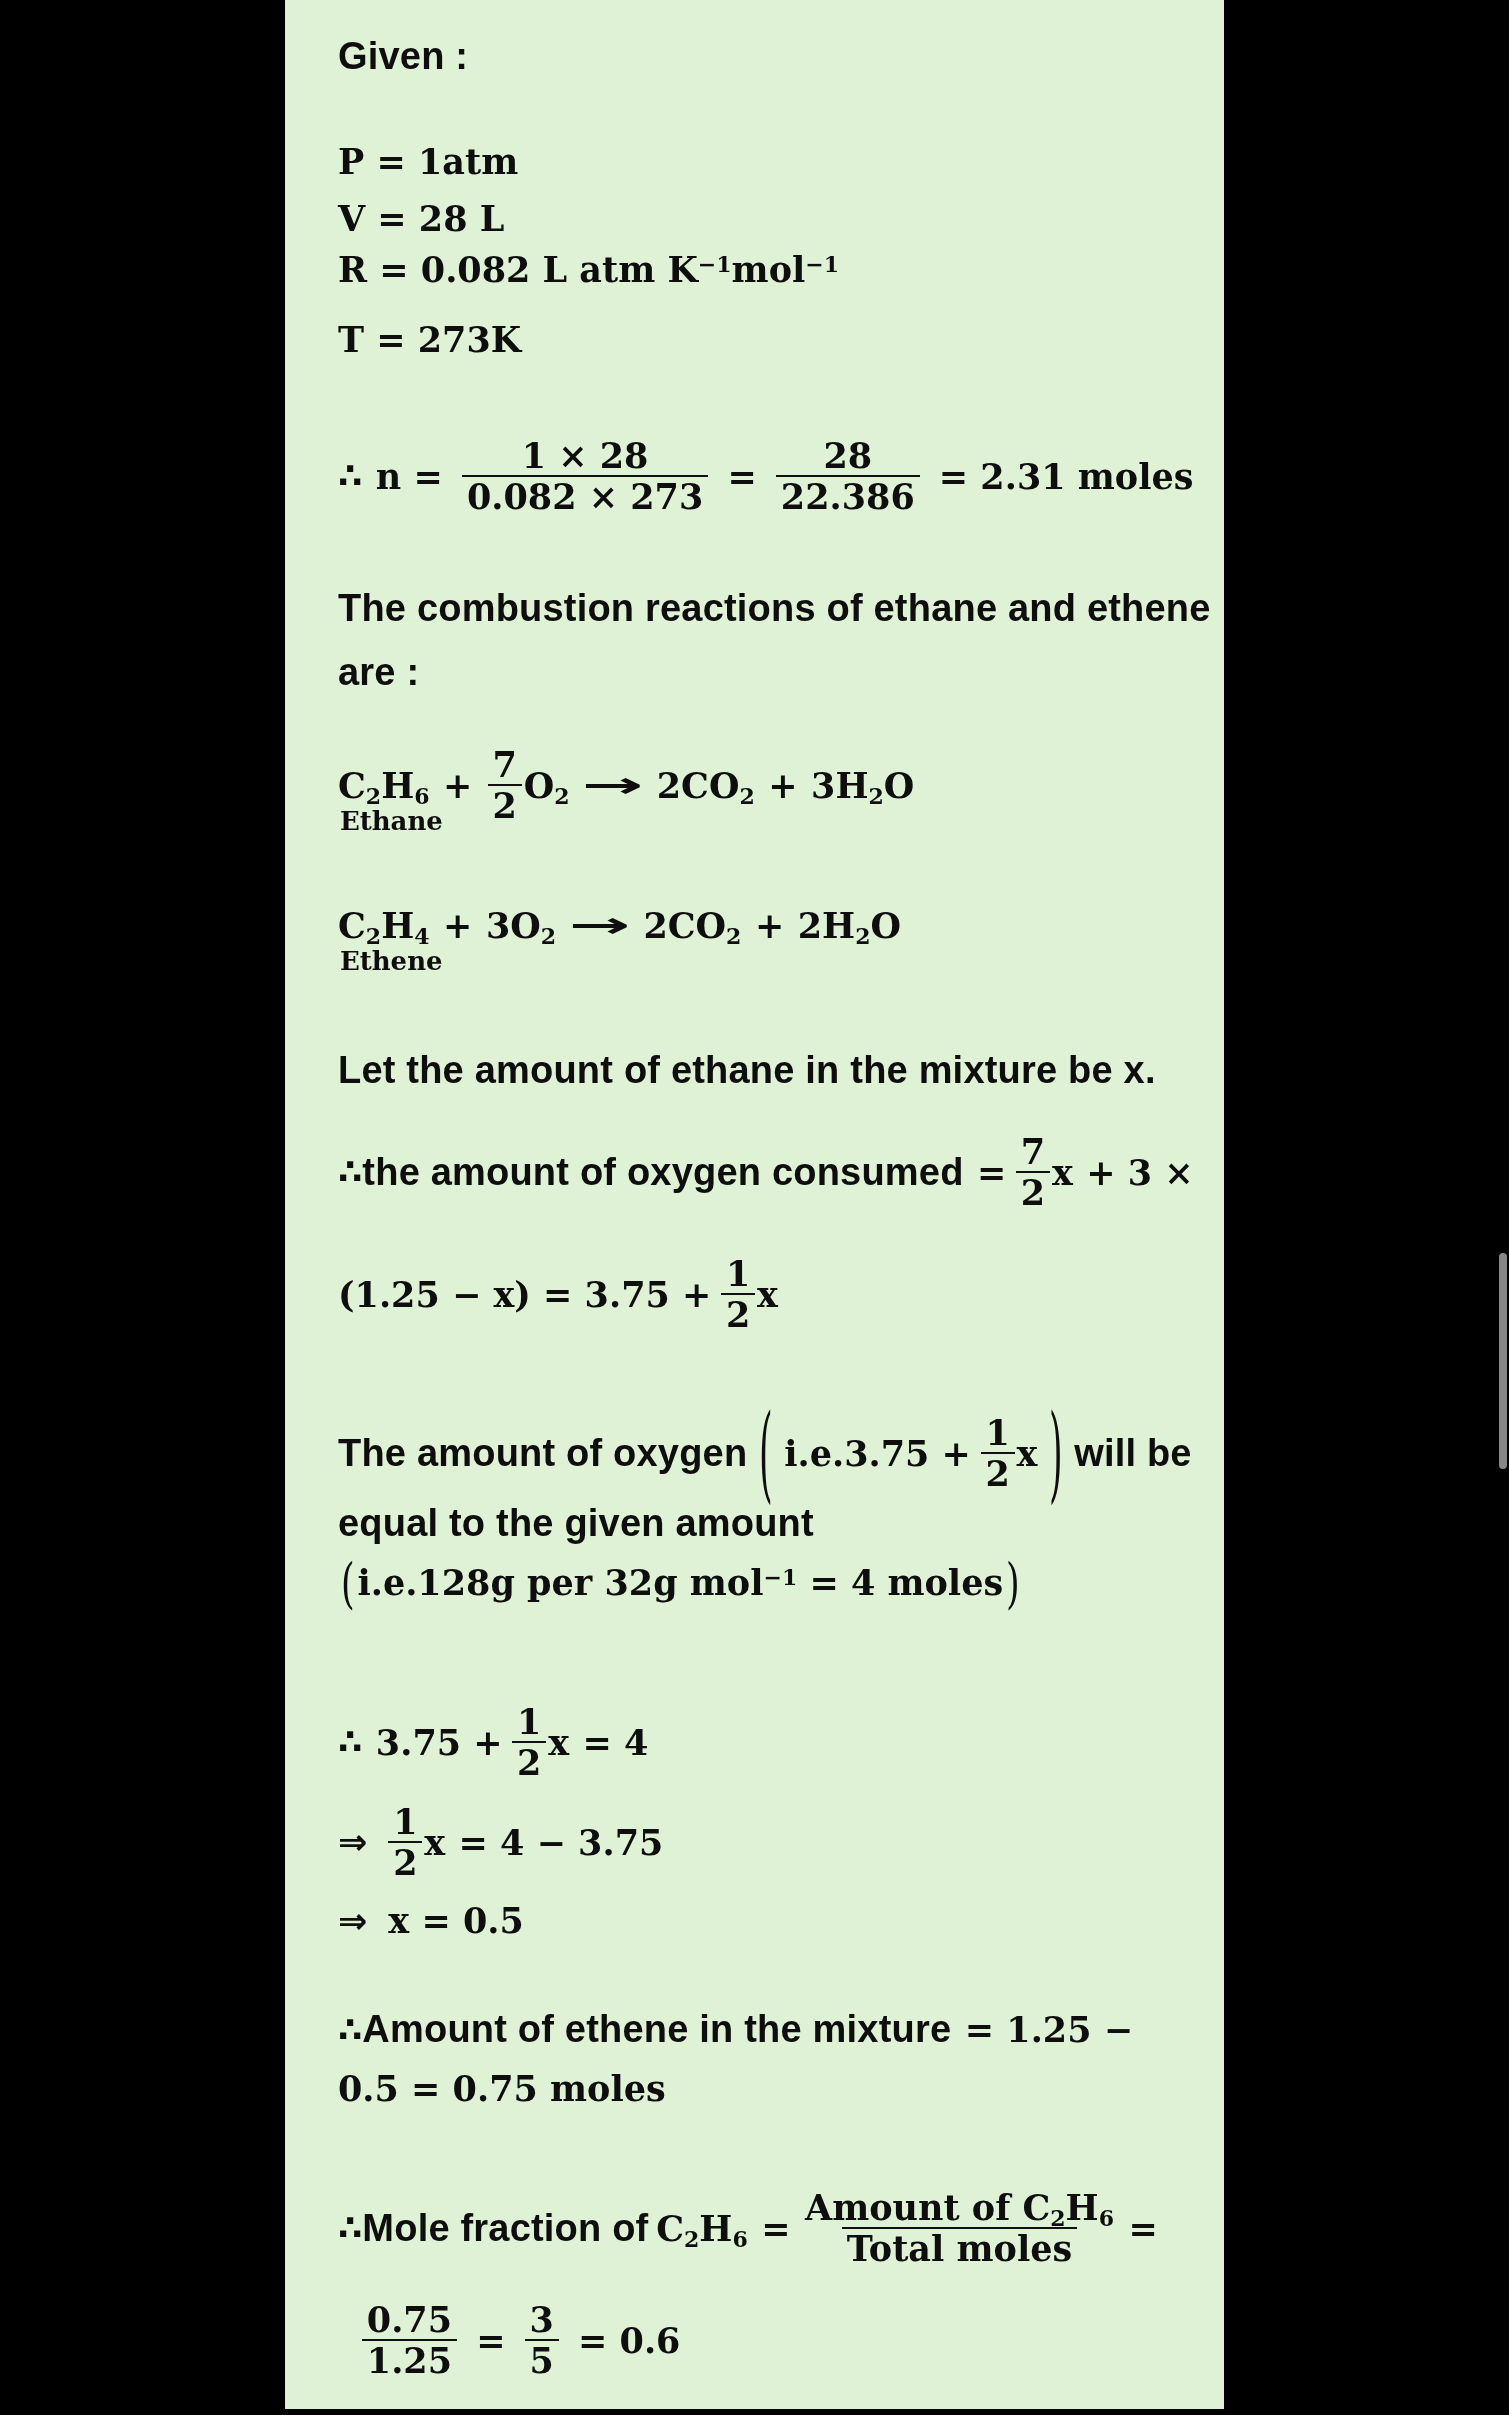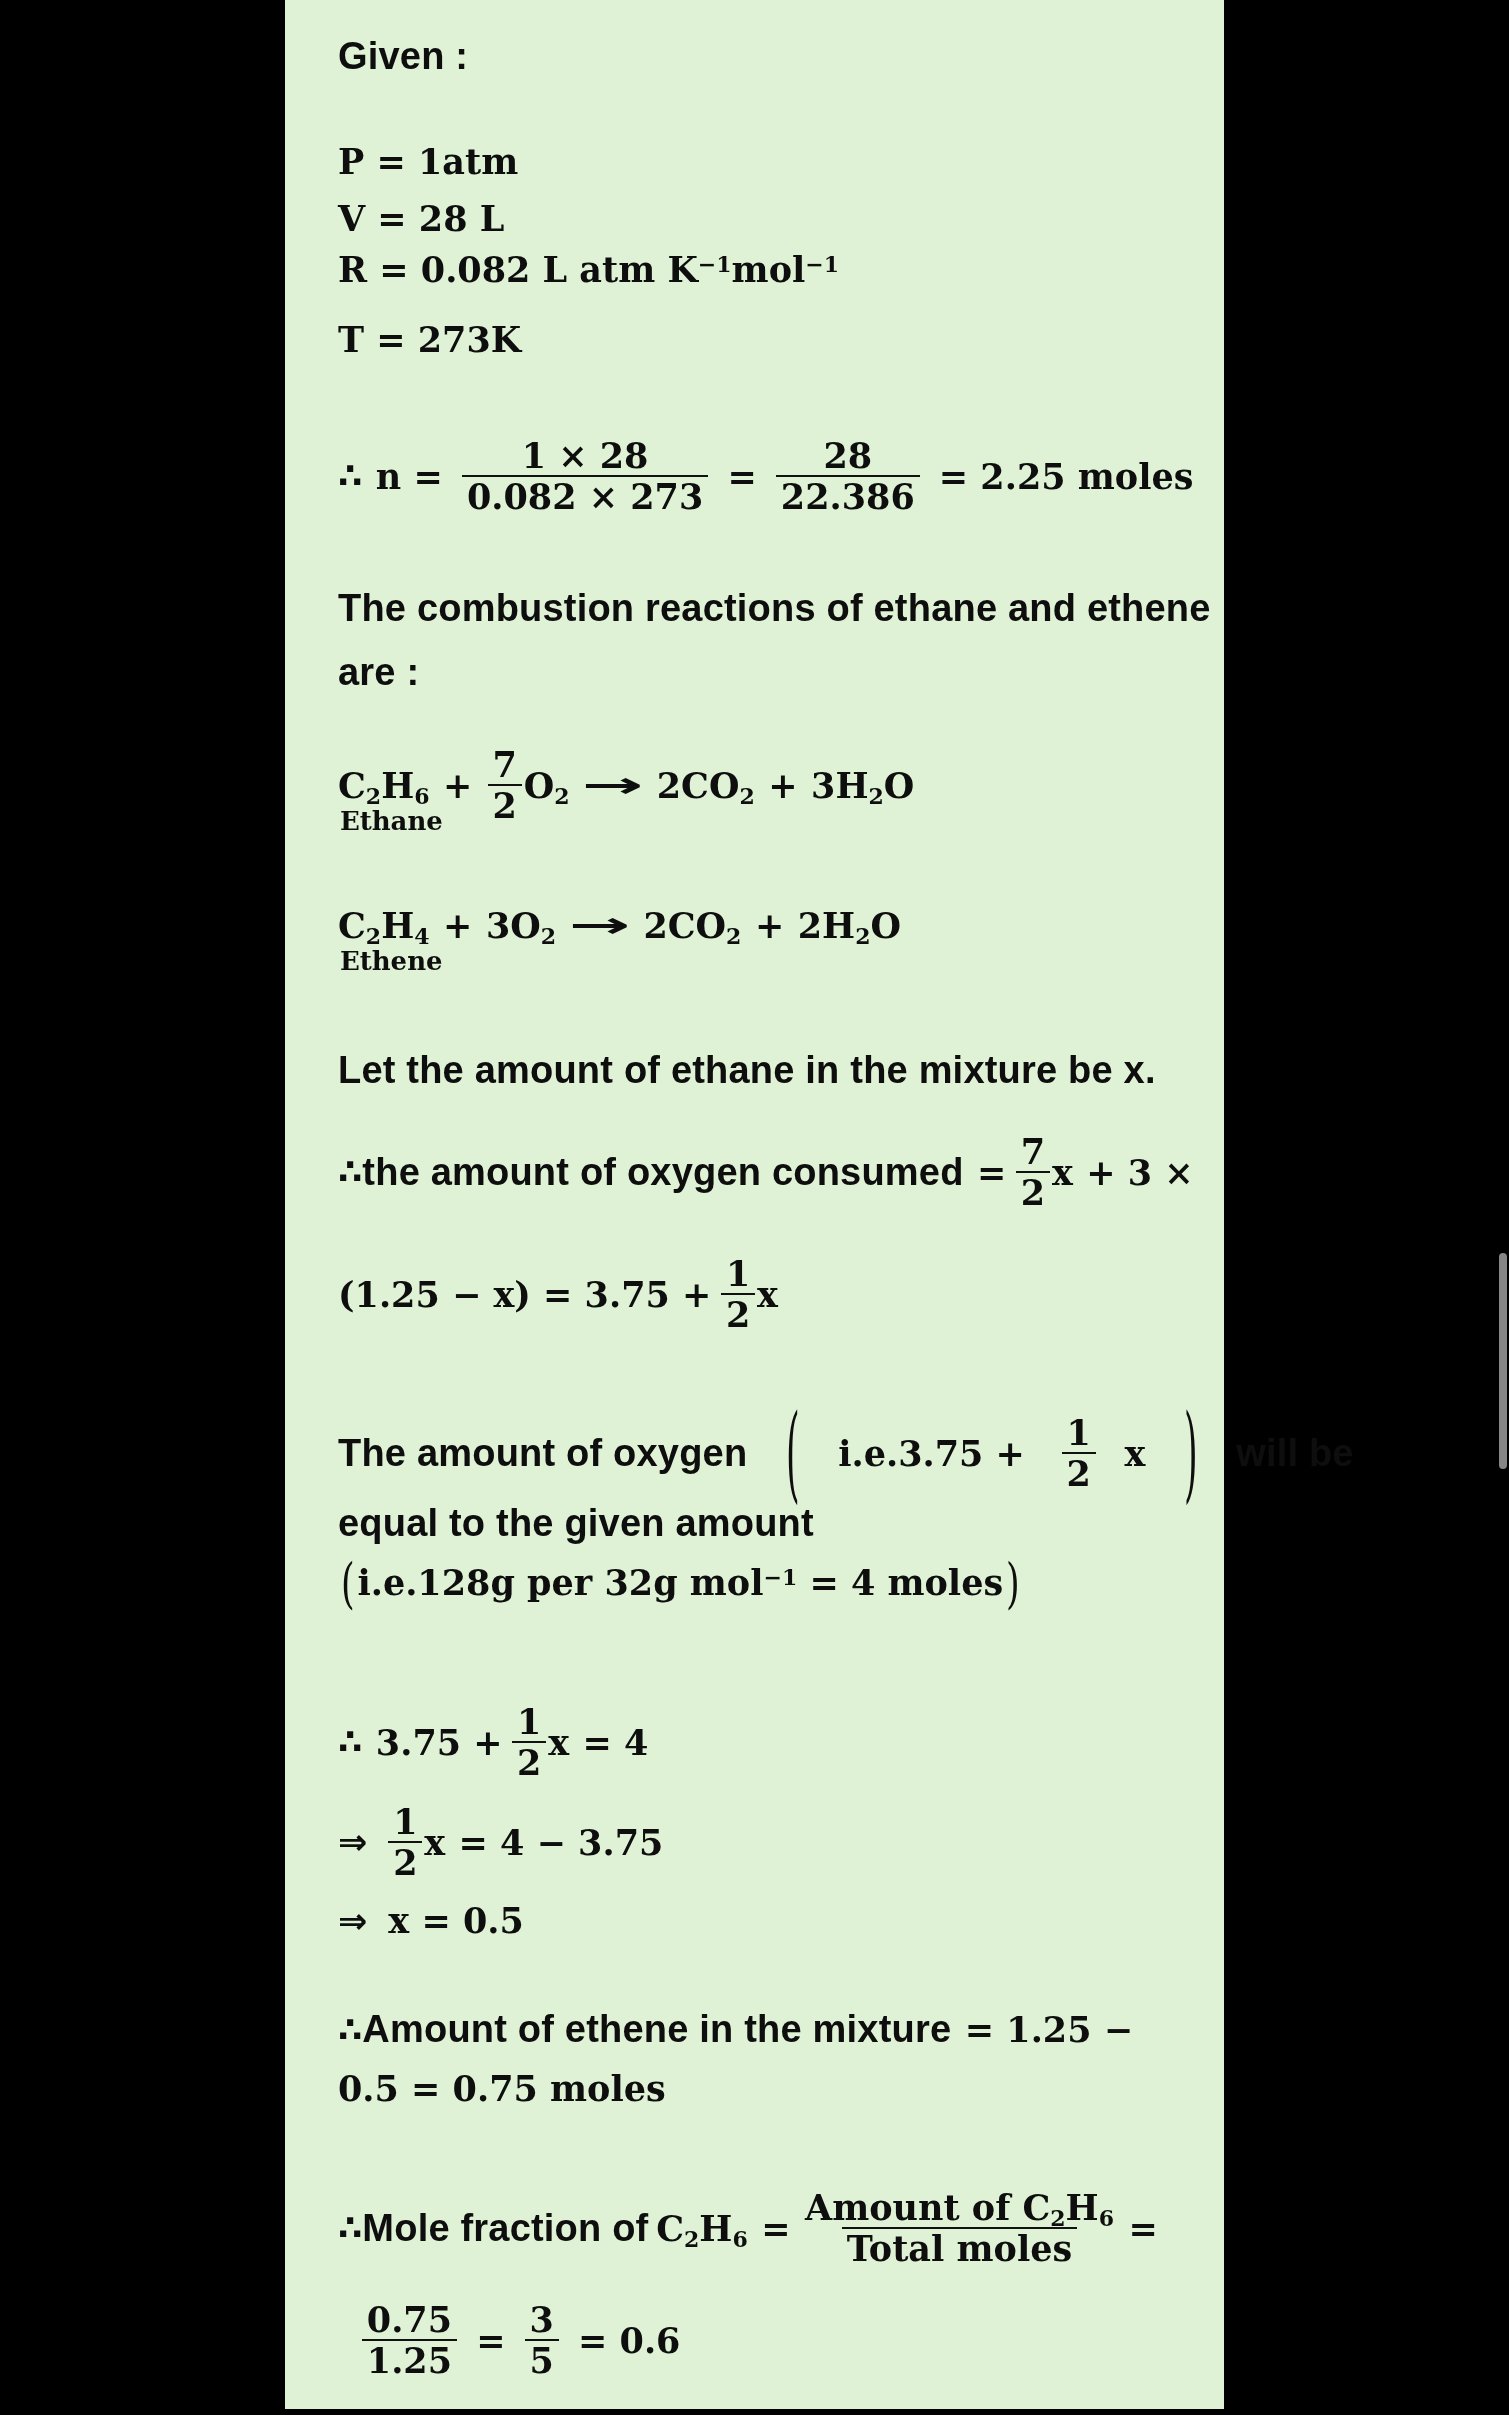--- a/index.html
+++ b/index.html
@@ -18,21 +18,21 @@
   .frac .num,.frac .den{padding:0 4.8px;}
   .sym{font-family:"DejaVu Sans",sans-serif;font-weight:700;}
   .arrow{font-family:"DejaVu Sans",sans-serif;display:inline-block;transform:scaleX(2.1);
          margin:0 29px;font-weight:700;}
   .gap-l{margin-left:13.5px;} .gap-r{margin-right:13.5px;}
   .labeled{position:relative;display:inline-block;}
   .chem-label{position:absolute;left:1.9px;top:101%;font-size:26px;font-weight:700;
               font-family:"DejaVu Serif","Liberation Serif",serif;}
   .paren-big{display:inline-block;transform:scaleY(3.0);font-weight:400;margin:0 11.6px;}
   .paren-med{display:inline-block;transform:scaleY(1.55);font-weight:500;margin:0 2.9px;}
-  .h112{height:108px;} .h130{height:126px;gap:27px;}
+  .h112{height:108px;} .h130{height:126px;}
   #scrollbar{position:absolute;right:1.9px;top:1253px;width:7.7px;height:216px;
              background:#9e9e9e;border-radius:3.9px;opacity:.85;}
 </style>
 </head>
 <body>
 
 <div id="page">
   <div id="panel">
 
     <div class="line sans" style="top:35px;">Given :</div>
@@ -47,21 +47,21 @@
       <span class="gap-r">n =</span>
       <span class="frac">
           <span class="num">1 × 28</span>
           <span class="den">0.082 × 273</span>
         </span>
       <span class="gap-l gap-r">=</span>
       <span class="frac">
           <span class="num">28</span>
           <span class="den">22.386</span>
         </span>
-      <span class="gap-l">= 2.25 moles</span>
+      <span class="gap-l">= 2.31 moles</span>
     </div>
 
     <div class="line sans" style="top:587px;">The combustion reactions of ethane and ethene</div>
     <div class="line sans" style="top:651px;text-align:center;">are :</div>
 
     <div class="line math mathrow" style="top:732px;height:106px;">
       <span class="labeled"><span>C</span><sub>2</sub><span>H</span><sub>6</sub><span class="chem-label">Ethane</span></span>
       <span class="gap-l gap-r">+</span>
       <span class="frac" style="margin:0 1.9px;">
           <span class="num">7</span>

